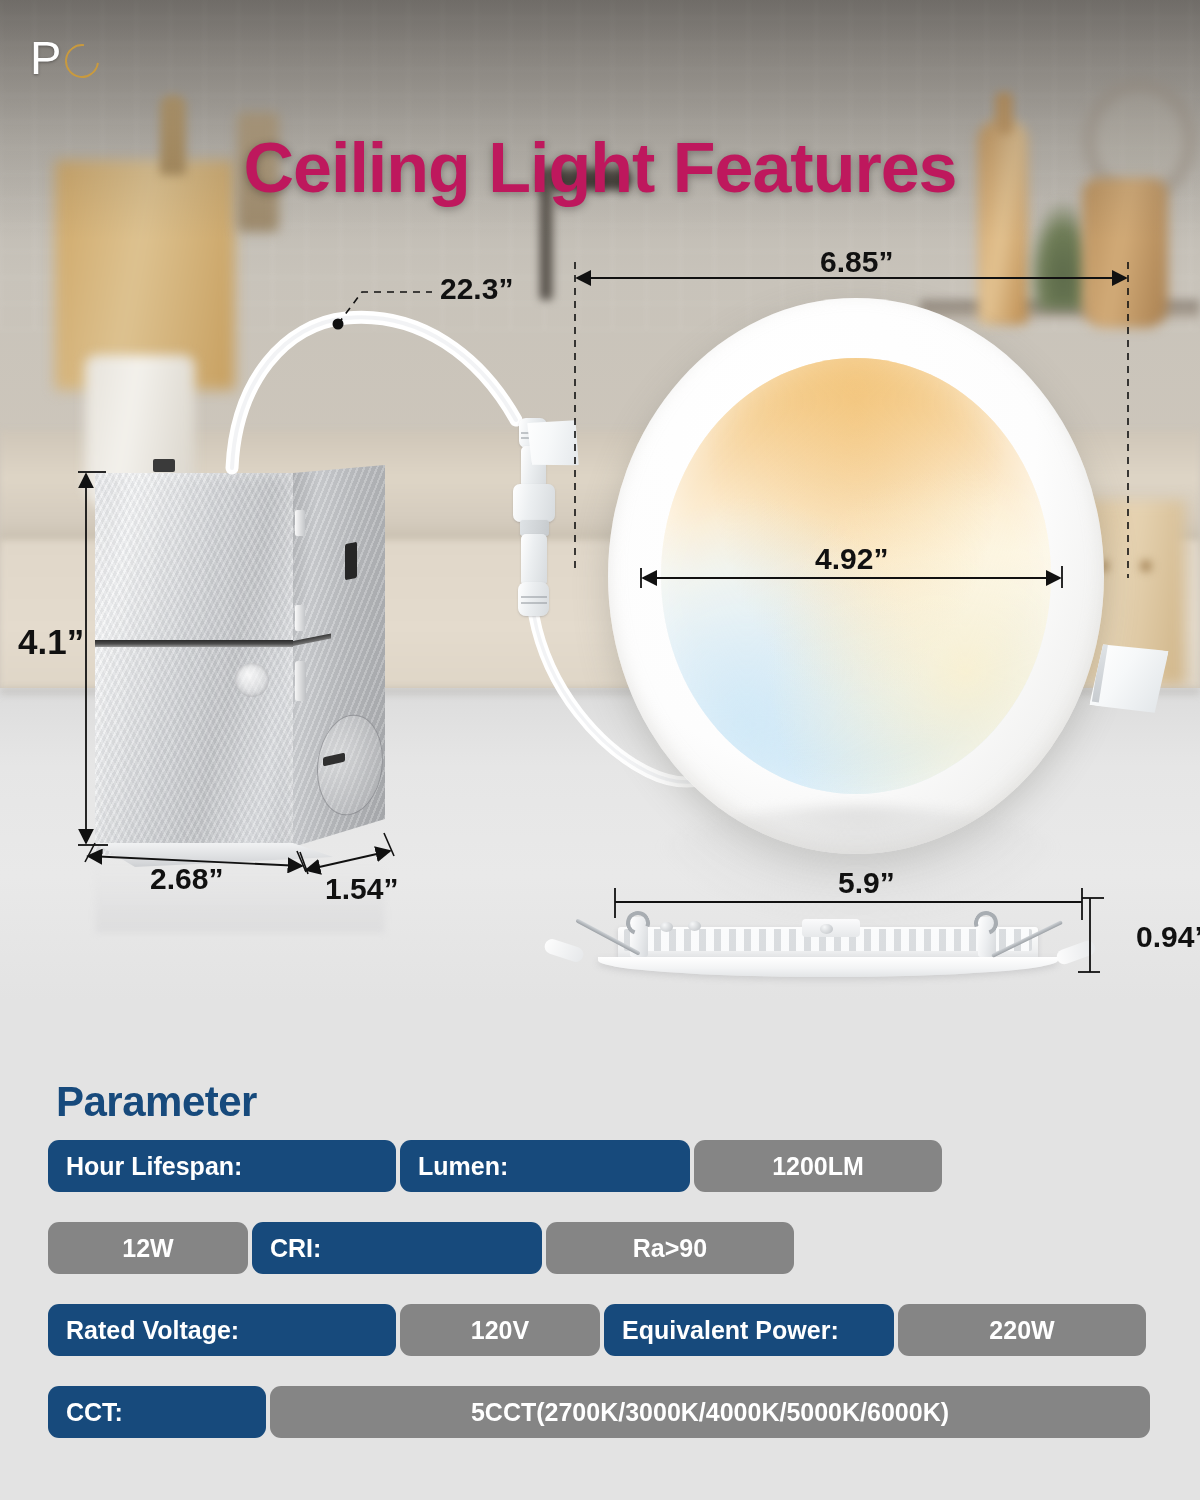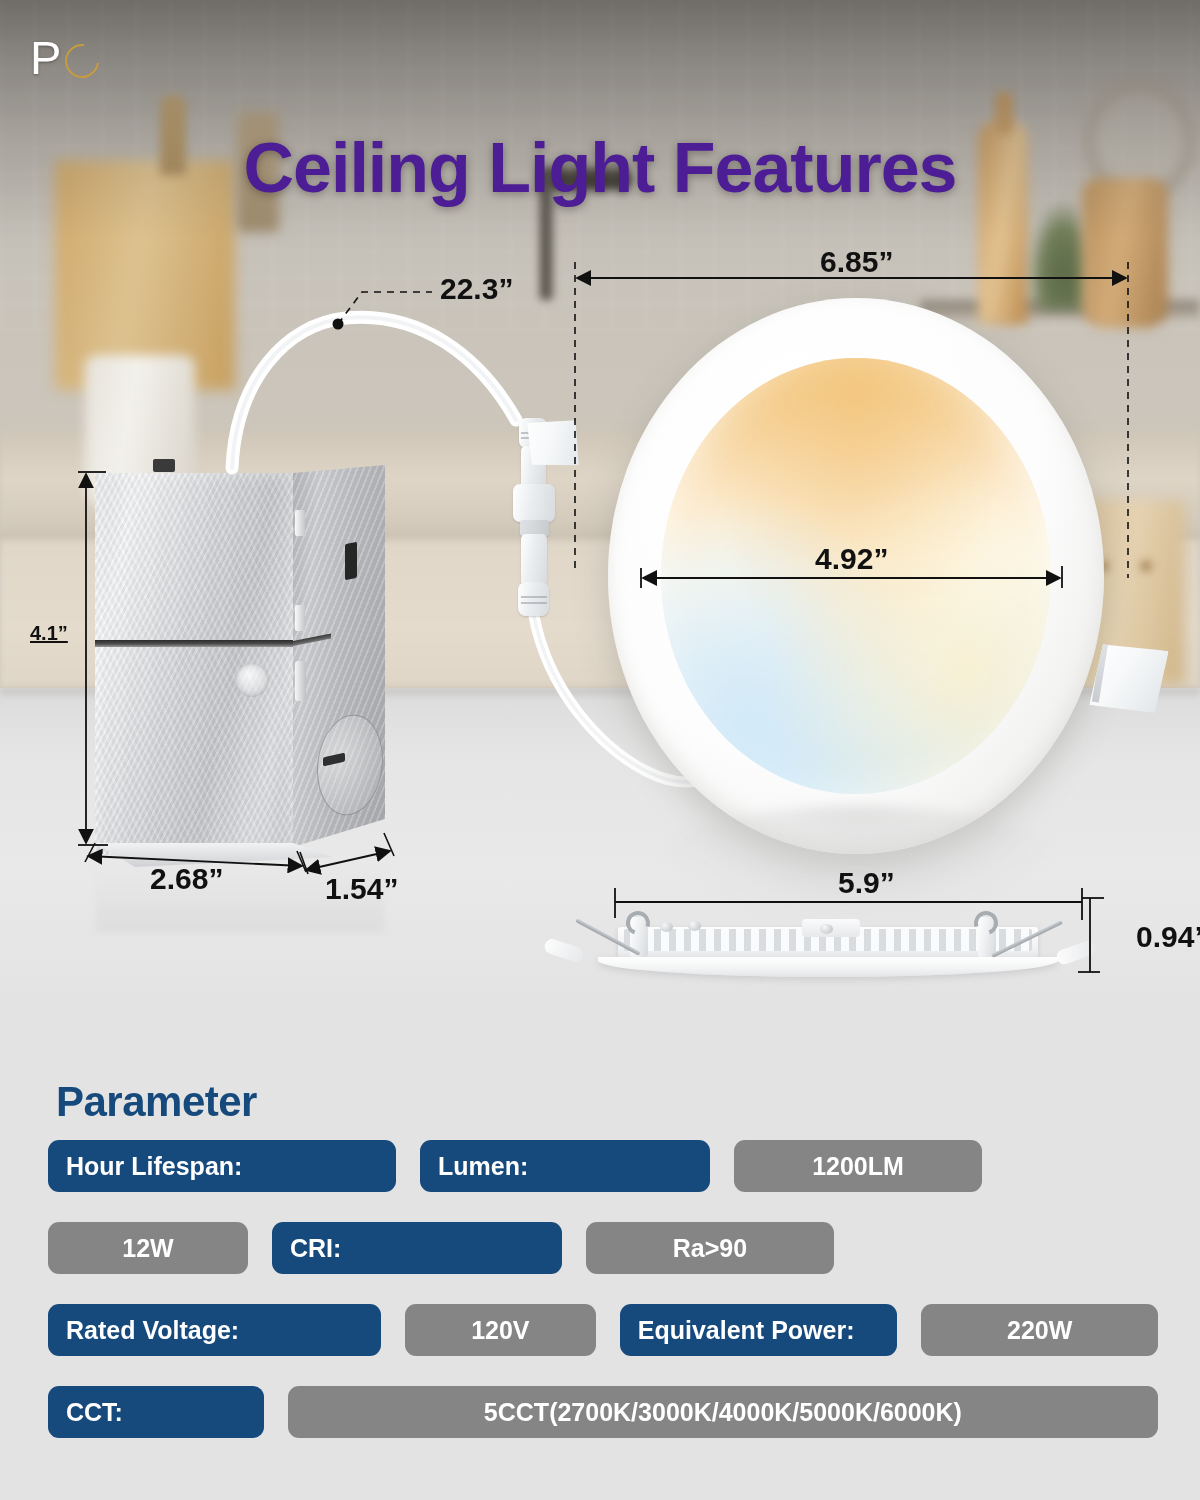--- a/index.html
+++ b/index.html
@@ -111,21 +111,21 @@
     display:inline-block; width:34px; height:34px; margin:0 2px;
     border:2.5px solid #c99a3e; border-radius:50%;
     border-right-color:transparent;
     transform:rotate(-38deg);
     position:relative; top:3px;
   }
 
   
   .hero-title {
     position:absolute; left:0; top:128px; width:1200px; text-align:center;
-    font-size:70px; font-weight:bold; color:#4c1d95; letter-spacing:-1px;
+    font-size:70px; font-weight:bold; color:#be185d; letter-spacing:-1px;
     text-shadow:0 2px 8px rgba(40,36,32,.40);
   }
 
   
   .jbox { position:absolute; left:95px; top:465px; width:290px; height:395px; }
   .jbox-front {
     position:absolute; left:0; top:8px; width:198px; height:382px;
     background:
       linear-gradient(103deg,#e7e8ea 0%,#f4f5f6 16%,#d2d4d7 46%,#c3c5c8 64%,#dcdee1 84%,#c9cbce 100%);
     box-shadow: inset 0 0 16px rgba(255,255,255,.5);
@@ -311,34 +311,34 @@
 
   
   .dim-svg { position:absolute; left:0; top:0; width:1200px; height:1000px; }
   .dim-label {
     position:absolute; color:#111111; font-weight:bold; font-size:30px;
     white-space:nowrap; letter-spacing:0px;
   }
   .dl-685  { left:820px;  top:245px; }
   .dl-149  { left:440px;  top:272px; }
   .dl-492  { left:815px;  top:542px; }
-  .dl-41   { left:30px;   top:622px; font-size:20px;text-decoration:underline; }
+  .dl-41   { left:18px;   top:622px; font-size:35px; }
   .dl-268  { left:150px;  top:862px; }
   .dl-154  { left:325px;  top:872px; }
   .dl-59   { left:838px;  top:866px; }
   .dl-094  { left:1136px; top:920px; }
 
   
   .params { position:absolute; left:0; top:1000px; width:1200px; height:500px; background:#e3e3e3; }
   .params-heading {
     position:absolute; left:56px; top:78px;
     font-size:42px; font-weight:bold; color:#174a7c; letter-spacing:-.5px;
   }
   .ptable { position:absolute; left:48px; top:1140px; width:1110px; }
-  .prow { display:flex; gap:24px; margin-bottom:14px; height:68px; }
+  .prow { display:flex; gap:4px; margin-bottom:14px; height:68px; }
   .pill {
     display:flex; align-items:center; height:52px; border-radius:11px;
     color:#ffffff; font-size:25px; font-weight:bold;
   }
   .pill-label { background:#174a7c; padding-left:18px; }
   .pill-value { background:#858585; justify-content:center; font-weight:bold; }
   .w-lab1 { width:348px; }
   .w-val1 { width:200px; }
   .w-lab2 { width:290px; }
   .w-val2 { width:248px; }

